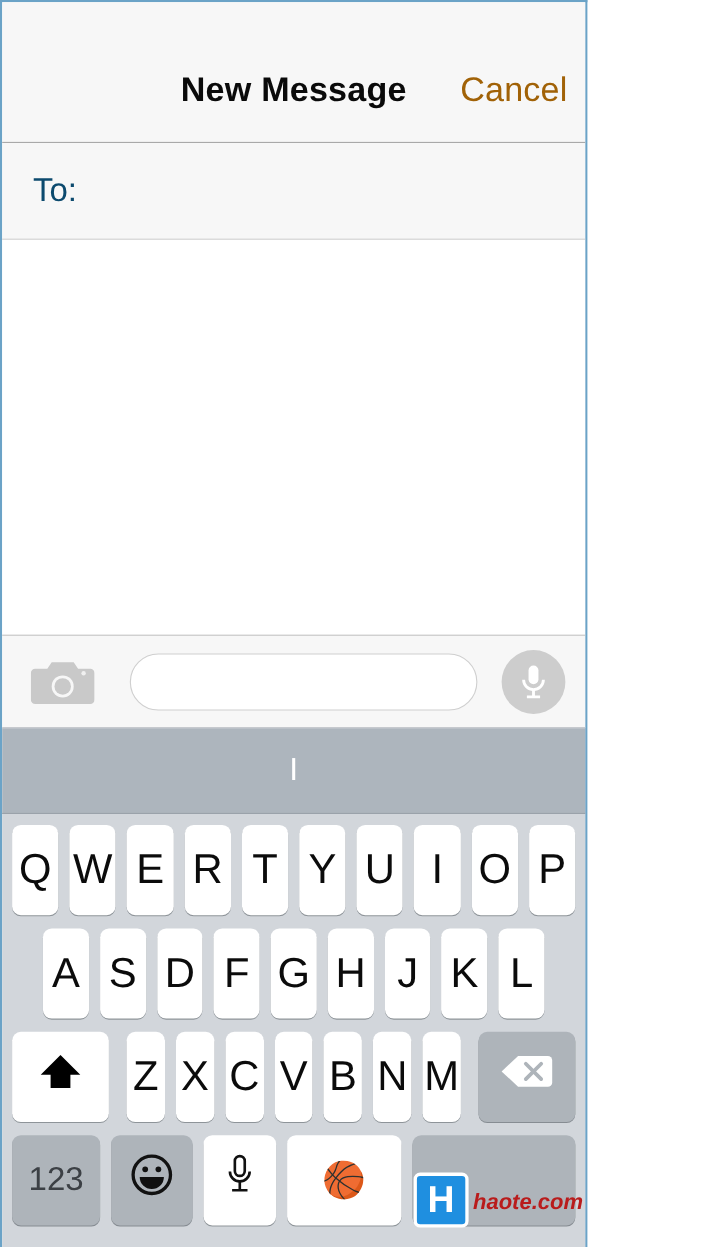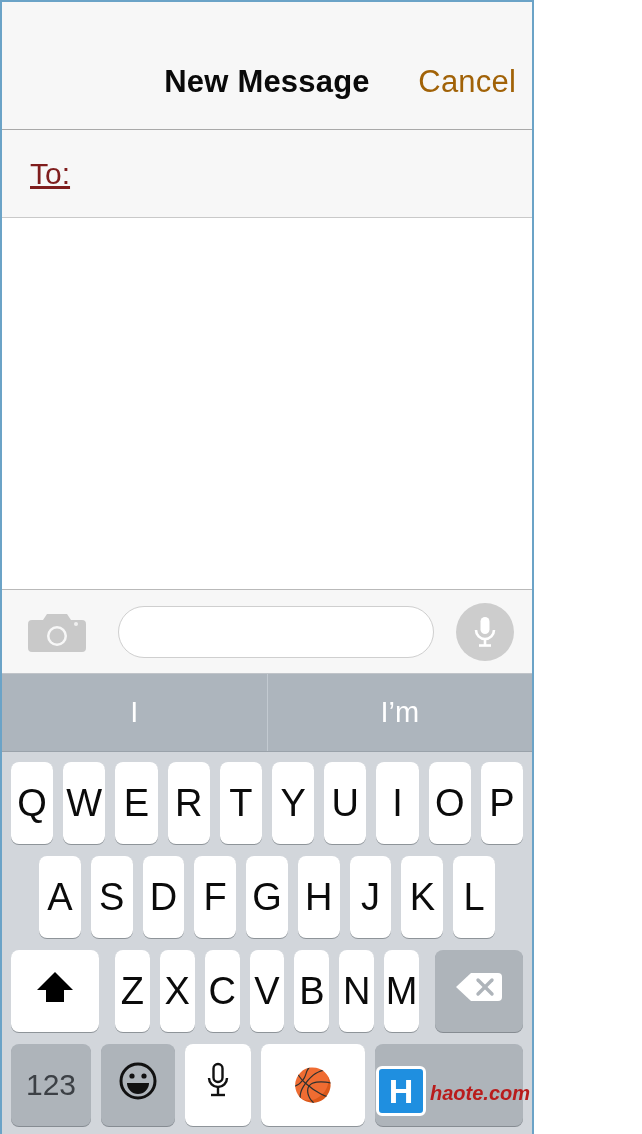--- a/index.html
+++ b/index.html
@@ -52,22 +52,21 @@
     height: 88px;
     background: #f7f7f7;
     border-bottom: 1px solid #c9c9c9;
     display: flex;
     align-items: center;
     padding-left: 28px;
     flex: 0 0 auto;
   }
   .to-label {
     font-size: 30px;
-    color: #7f1d1d;
-    text-decoration: underline;
+    color: #0c4a6e;
   }
 
   
   .body-area {
     flex: 1 1 auto;
     background: #ffffff;
     border-bottom: 1px solid #b9b9b9;
   }
 
   
@@ -121,21 +120,21 @@
     padding: 10px 0 8px 0;
   }
   .krow {
     display: flex;
     justify-content: center;
     margin-bottom: 12px;
   }
   .krow.r1 { padding: 0 4px; }
   .krow.r2 { padding: 0 32px; }
   .krow.r3 { padding: 0 4px; }
-  .krow.r4 { margin-bottom: 0; padding: 0 4px; }
+  .krow.r4 { margin-bottom: 12px; padding: 0 4px; }
 
   .key {
     background: #ffffff;
     border-radius: 8px;
     height: 82px;
     flex: 1 1 0;
     margin: 0 5px;
     display: flex; align-items: center; justify-content: center;
     font-size: 38px;
     color: #0b0b0b;
@@ -226,21 +225,20 @@
         <rect x="10.5" y="3" width="9" height="17" rx="4.5" fill="#ffffff"></rect>
         <path d="M6 16 a9 9 0 0 0 18 0" fill="none" stroke="#ffffff" stroke-width="2.6"></path>
         <line x1="15" y1="25" x2="15" y2="31" stroke="#ffffff" stroke-width="2.6"></line>
         <line x1="9" y1="31.5" x2="21" y2="31.5" stroke="#ffffff" stroke-width="2.6"></line>
       </svg>
     </span>
   </div>
 
   <div class="predictive">
     <div class="pred-item">I</div>
-    <div class="pred-item">I’m</div>
   </div>
 
   <div class="keyboard">
 
     <div class="krow r1">
       <div class="key">Q</div>
       <div class="key">W</div>
       <div class="key">E</div>
       <div class="key">R</div>
       <div class="key">T</div>

